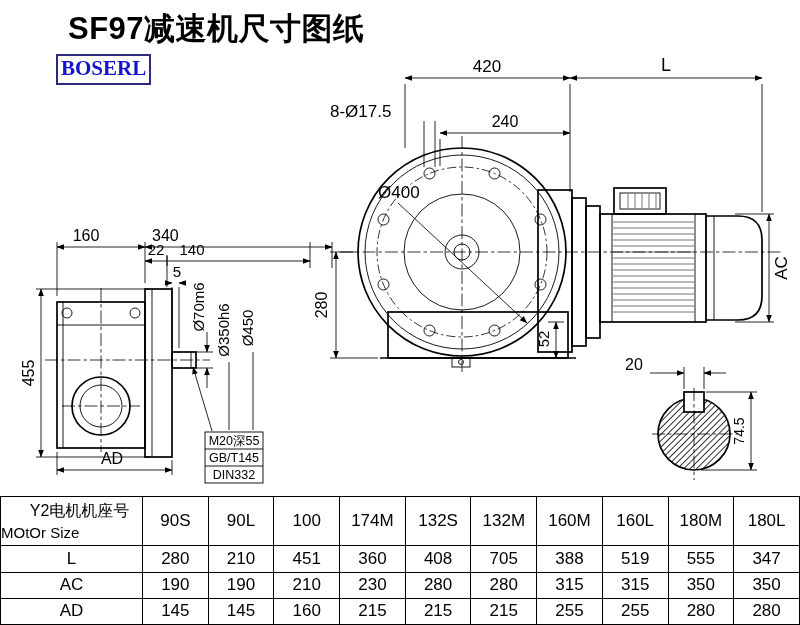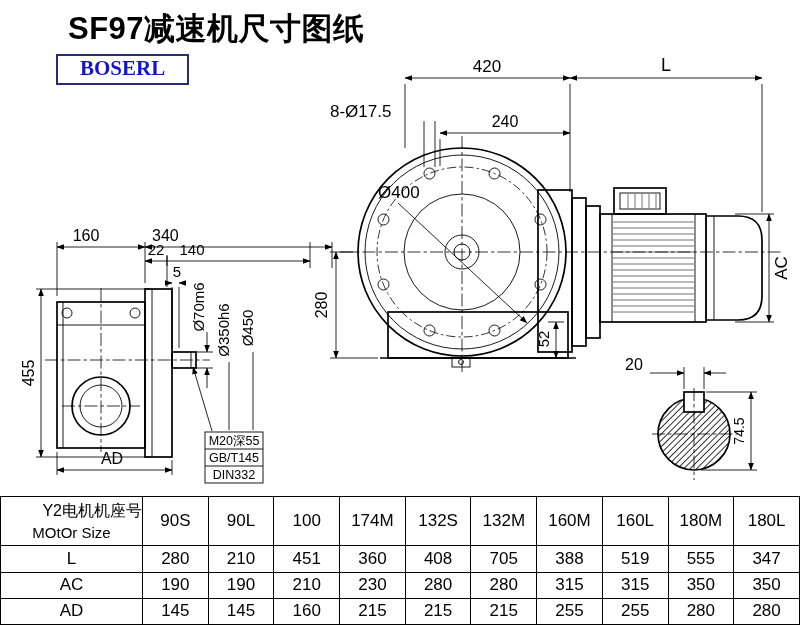--- a/index.html
+++ b/index.html
@@ -1,37 +1,37 @@
 <!DOCTYPE html>
 <html><head>
 <meta charset="utf-8">
 <style>
   * { margin:0; padding:0; box-sizing:border-box; }
   html,body { width:800px; height:625px; background:#fff; }
   .page { position:relative; width:800px; height:625px; background:#fff; overflow:hidden;
           font-family:"Liberation Sans", sans-serif; color:#000; }
   .title { position:absolute; left:68px; top:8px; font-size:31px; font-weight:bold; letter-spacing:.5px; }
   .logo  { position:absolute; left:56px; top:54px; border:2px solid #2b2b78; color:#1414cc;
-           font-family:"Liberation Serif", serif; font-size:21px; font-weight:bold; padding:0 22px 2px; background:#fff; }
+           font-family:"Liberation Serif", serif; font-size:21px; font-weight:bold; padding:0 3px 2px; background:#fff; }
   svg.draw { position:absolute; left:0; top:0; }
   svg text { font-family:"Liberation Sans", sans-serif; fill:#000; }
   .t12{font-size:12.5px}.t14{font-size:14px}.t15{font-size:15px}.t16{font-size:16px}.t17{font-size:17px}.t18{font-size:18px}
   .lw2{stroke:#000;stroke-width:1.7;fill:none}
   .lw1{stroke:#000;stroke-width:.9;fill:none}
   .fin{stroke:#000;stroke-width:.55;fill:none}
   .dim,.ext{stroke:#000;stroke-width:.85;fill:none}
   .cl{stroke:#000;stroke-width:.8;fill:none;stroke-dasharray:13 3 3.5 3}
   .clc{stroke:#000;stroke-width:.8;fill:none;stroke-dasharray:9 3 2.5 3}
   table.spec{position:absolute;left:0;top:496px;width:800px;height:129px;border-collapse:collapse;
              table-layout:fixed;background:#fff;}
   table.spec th,table.spec td{border:1.5px solid #000;text-align:center;vertical-align:middle;font-weight:normal;}
   col.c-first{width:142px}
   tr.hdr{height:49px} tr.hdr th{font-size:17px}
-  .h1{font-size:16px;text-align:right;padding-left:16px;line-height:23px}
-  .h2{font-size:15px;text-align:center;line-height:21px}
+  .h1{font-size:16px;text-align:center;padding-left:16px;line-height:23px}
+  .h2{font-size:15px;text-align:left;line-height:21px}
   table.spec td{font-size:17px;height:26px}
 </style>
 </head>
 <body>
 
 <div class="page">
 
   <div class="title">SF97减速机尺寸图纸</div>
   <div class="logo">BOSERL</div>
 

